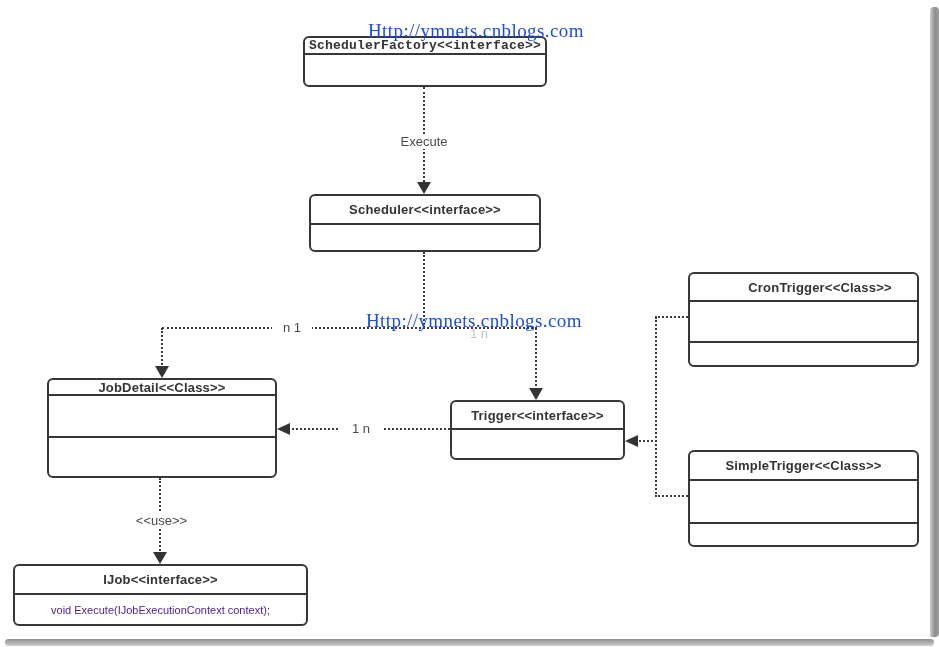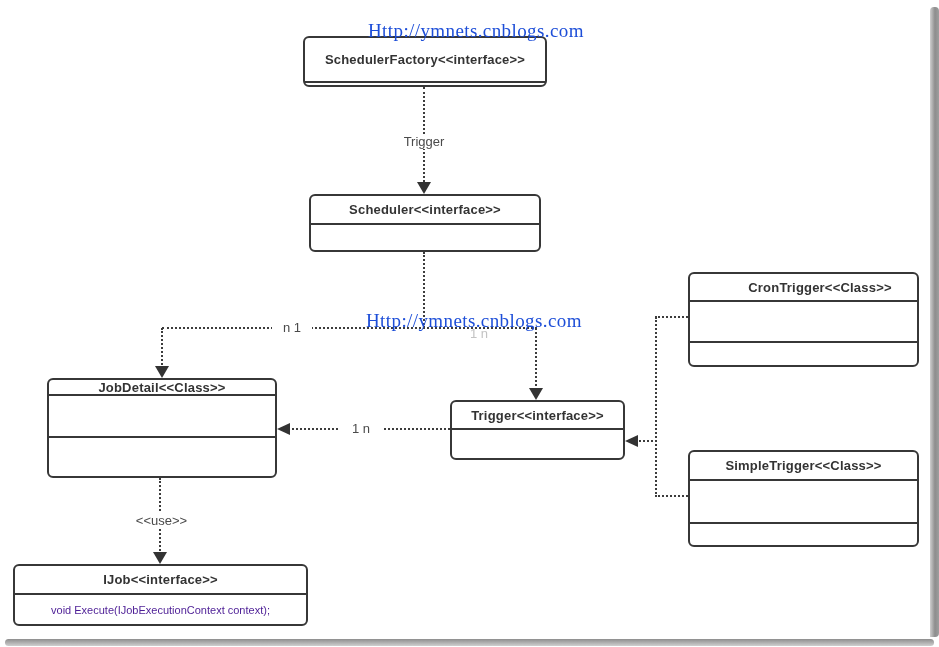--- a/index.html
+++ b/index.html
@@ -26,21 +26,21 @@
     letter-spacing:.2px;
     box-sizing:border-box;
   }
   .uml-r{box-sizing:border-box;}
   .uml-r.div{border-bottom:2px solid #373737;}
   .uml-method{
     display:flex;align-items:center;justify-content:center;
     font-size:11px;color:#4c1d95;font-weight:normal;
   }
   #box-sf{left:303px;top:36px;width:244px;height:51px;}
-  #box-sf .uml-h{height:45px;}
+  #box-sf .uml-h{height:17px;font-family:Liberation Mono, monospace;}
   #box-sch{left:309px;top:194px;width:232px;height:58px;}
   #box-sch .uml-h{height:29px;}
   #box-jd{left:47px;top:378px;width:230px;height:100px;}
   #box-jd .uml-h{height:16px;}
   #box-jd .mid{height:42px;}
   #box-tg{left:450px;top:400px;width:175px;height:60px;}
   #box-tg .uml-h{height:28px;}
   #box-ct{left:688px;top:272px;width:231px;height:95px;}
   #box-ct .uml-h{height:28px;padding-left:33px;}
   #box-ct .mid{height:41px;}
@@ -124,21 +124,21 @@
   <div class="hline" id="ln-spine-tg"></div>
   <div class="vline" id="ln-jd-ij"></div>
 
   <div class="arr down" id="ar-sch"></div>
   <div class="arr down" id="ar-jd-top"></div>
   <div class="arr down" id="ar-tg-top"></div>
   <div class="arr left" id="ar-jd-right"></div>
   <div class="arr left" id="ar-tg-right"></div>
   <div class="arr down" id="ar-ij-top"></div>
 
-  <div class="lbl" id="lbl-create">Trigger</div>
+  <div class="lbl" id="lbl-create">Execute</div>
   <div class="lbl" id="lbl-n1">n 1</div>
   <div class="lbl" id="lbl-1n-faint">1 n</div>
   <div class="lbl" id="lbl-1n-mid">1 n</div>
   <div class="lbl" id="lbl-use">&lt;&lt;use&gt;&gt;</div>
 
   <div class="wm" id="wm-top">Http://ymnets.cnblogs.com</div>
   <div class="wm" id="wm-mid">Http://ymnets.cnblogs.com</div>
 
   <div class="uml" id="box-sf">
     <div class="uml-h">SchedulerFactory&lt;&lt;interface&gt;&gt;</div>

